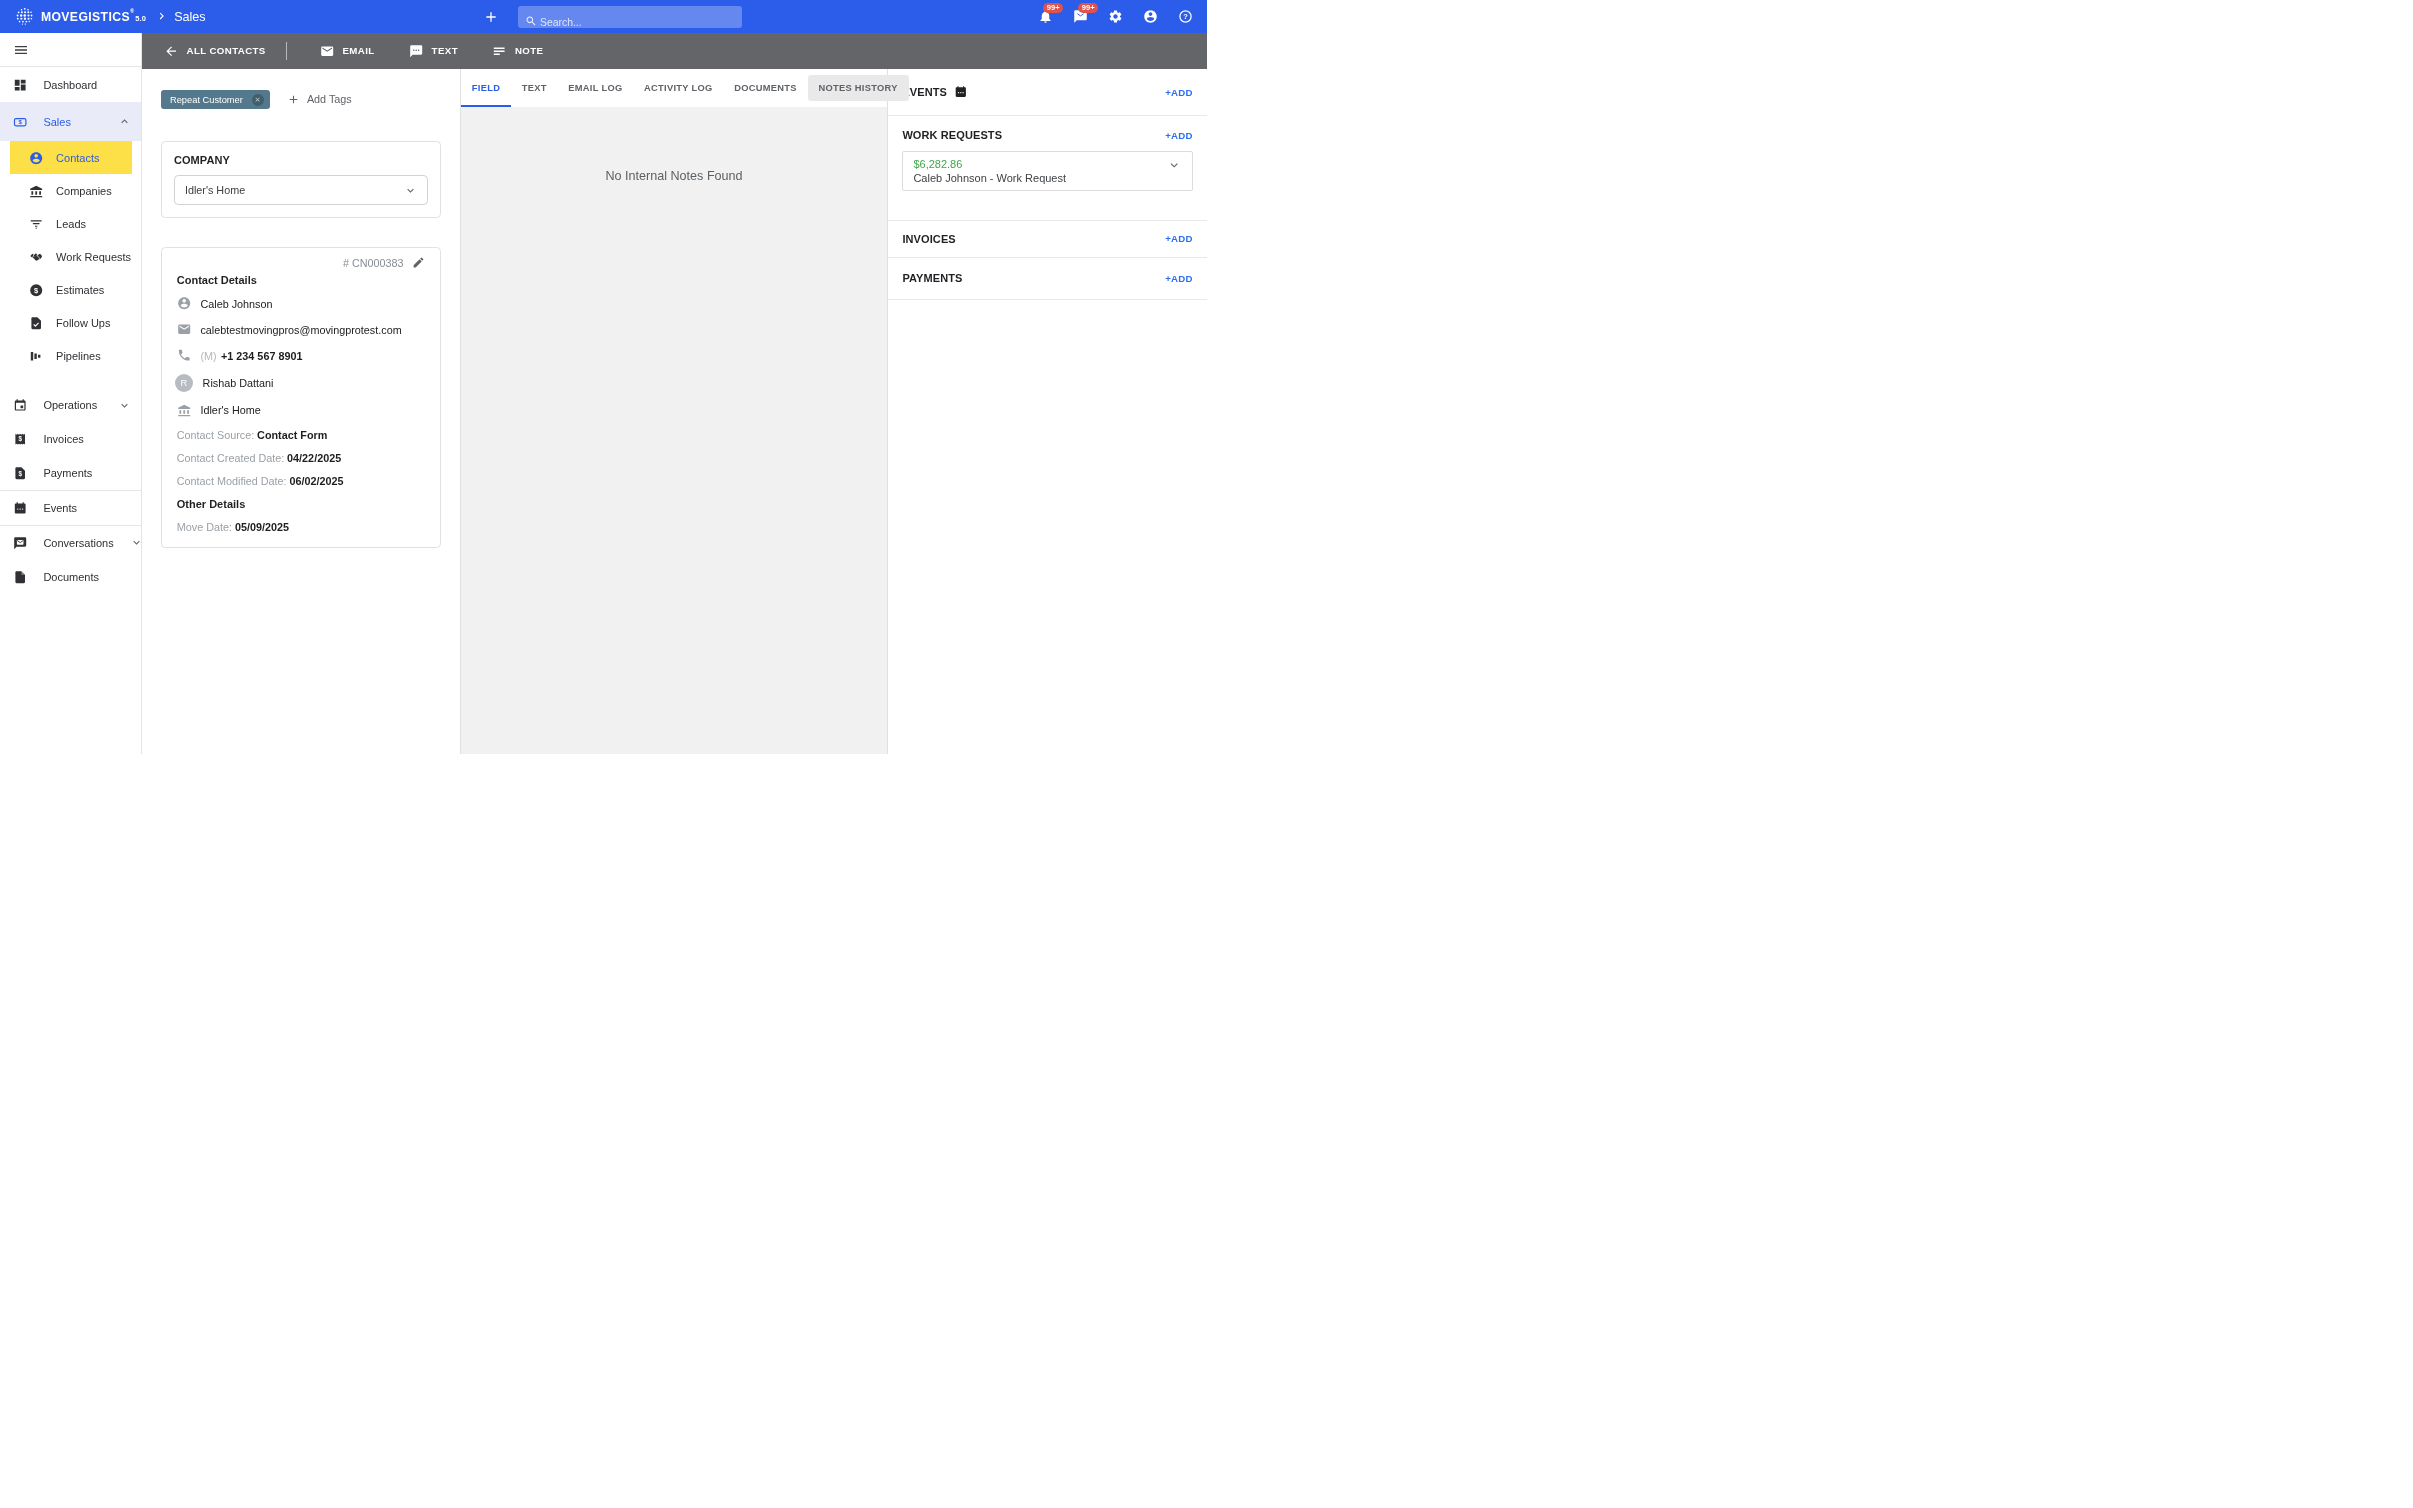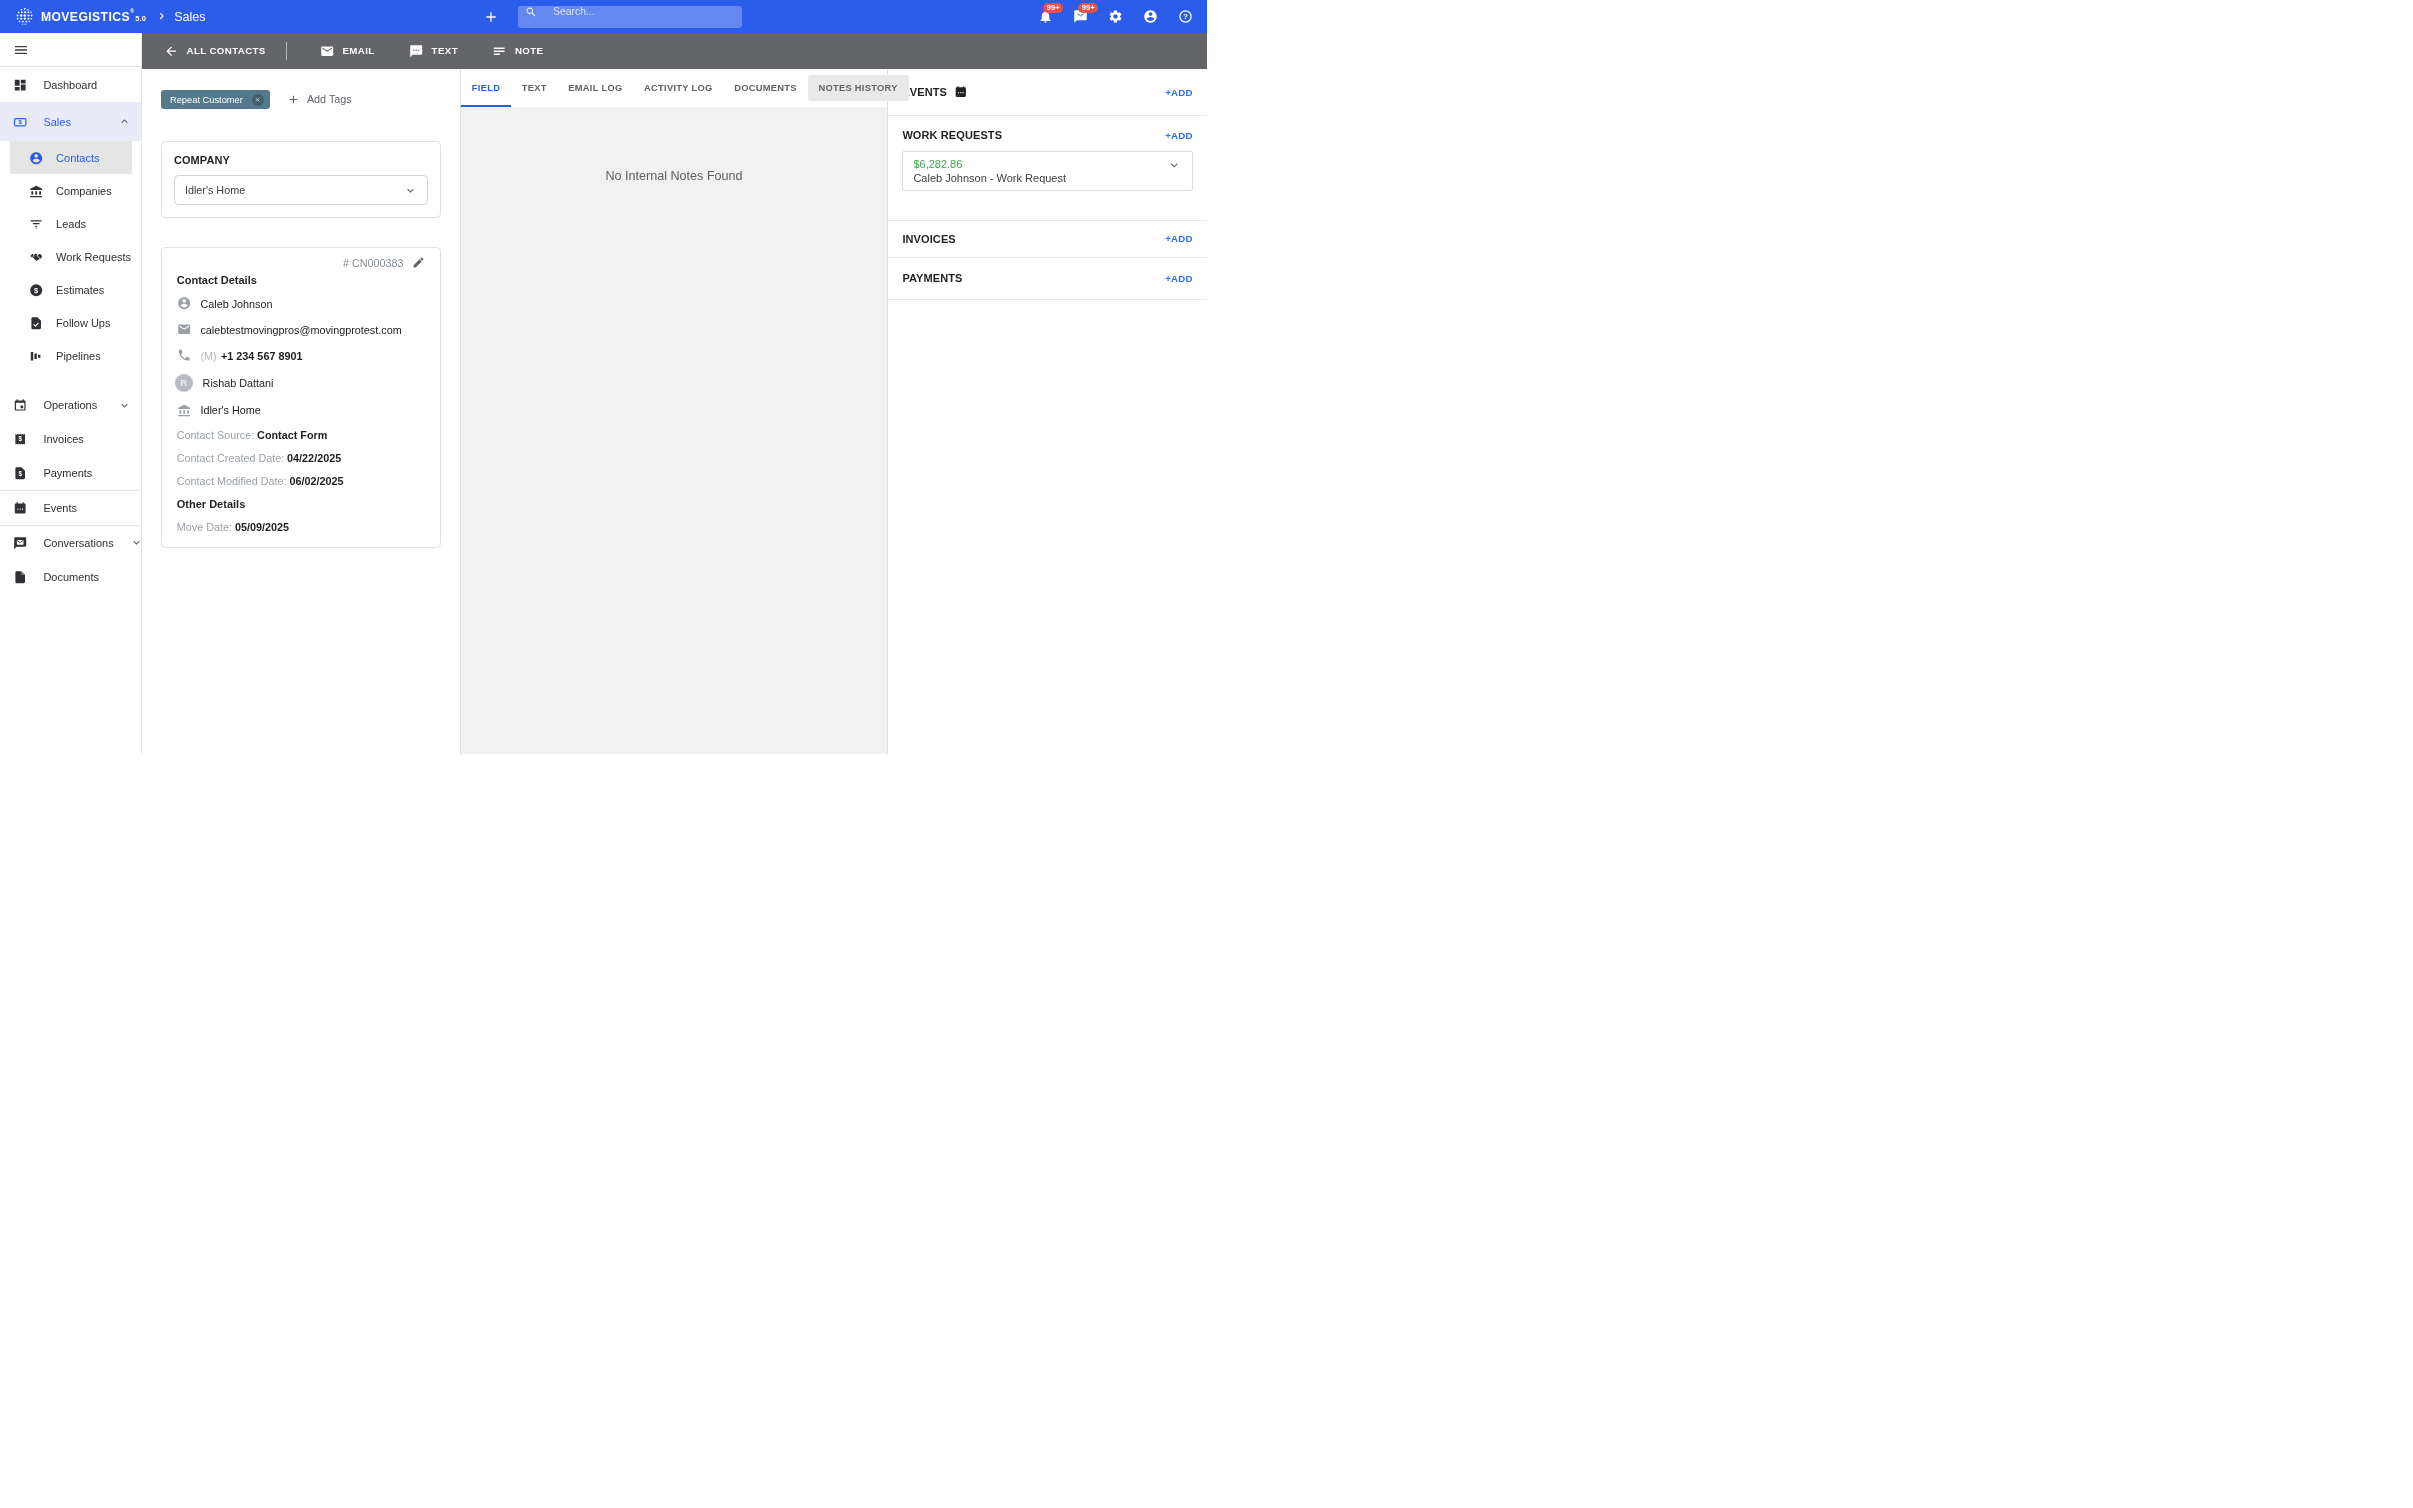--- a/index.html
+++ b/index.html
@@ -11,21 +11,21 @@
   .header { height:33px; background:#2b5dea; display:flex; align-items:center; padding:0 14.4px; position:relative; flex:none; color:#fff; }
   .brand-group { display:flex; align-items:center; gap:5px; }
   .logo { width:21.5px; height:21.5px; flex:none; }
   .brand { font-size:12.2px; font-weight:700; letter-spacing:0.4px; color:#fff; display:flex; align-items:flex-start; }
   .brand .reg { font-size:5.7px; margin-top:-1.4px; }
   .brand .ver { font-size:7.5px; font-weight:700; margin-top:4.3px; margin-left:0.7px; letter-spacing:0.2px; }
   .crumb-sep { width:12.2px; height:12.2px; margin:0 5.7px 0 10px; }
   .crumb { font-size:12.6px; font-weight:400; color:#fff; }
   .header-center { position:absolute; left:483px; display:flex; align-items:center; gap:18.7px; }
   .plus-btn { width:16px; height:16px; cursor:pointer; }
-  .searchbar { width:224px; height:22px; background:rgba(255,255,255,.27); border-radius:2.9px; display:flex; align-items:flex-start; padding:0 7.2px; gap:16px; }
+  .searchbar { width:224px; height:22px; background:rgba(255,255,255,.27); border-radius:2.9px; display:flex; align-items:flex-end; padding:0 7.2px; gap:3px; }
   .searchbar svg { width:12.2px; height:12.2px; opacity:.9; flex:none; }
   .searchbar input { flex:1; background:transparent; border:none; outline:none; color:#fff; font-size:10.4px; font-family:inherit; }
   .searchbar input::placeholder { color:rgba(255,255,255,.78); }
   .header-icons { margin-left:auto; display:flex; align-items:center; gap:20px; }
   .hicon { position:relative; width:15px; height:15px; cursor:pointer; }
   .hicon svg { width:15px; height:15px; display:block; }
   .badge { position:absolute; top:-6.5px; right:-10.8px; background:#e0524c; color:#fff; font-size:7.5px; font-weight:700; border-radius:6.5px; padding:1.4px 3.6px; line-height:1; letter-spacing:0.1px; }
 
   
   .shell { flex:1; display:flex; min-height:0; }
@@ -35,21 +35,21 @@
   .menu-row { height:34px; display:flex; align-items:center; padding-left:13px; border-bottom:0.7px solid #e7e7e7; flex:none; }
   .menu-row svg { width:16px; height:16px; color:#3c4043; cursor:pointer; }
   .snav { flex:1; overflow:hidden; padding-top:1.4px; }
   .srow { height:34px; display:flex; align-items:center; gap:16px; padding:0 10px 0 13px; font-size:11px; font-weight:500; color:#2d2f33; cursor:pointer; }
   .srow svg { width:14.4px; height:14.4px; flex:none; color:#2f3134; }
   .srow .lbl { flex:1; white-space:nowrap; }
   .srow .chev { width:13px; height:13px; color:#5f6368; }
   .srow.sales { height:39px; background:#e9ecf8; color:#2a5ce8; }
   .srow.sales svg { color:#2a5ce8; }
   .sub { height:33px; margin:0 8.6px 0 10px; padding:0 5.7px 0 18.7px; gap:13px; }
-  .sub.selected { background:#e5e5e5; color:#2a5ce8; }
+  .sub.selected { background:#fde047; color:#2a5ce8; }
   .sub.selected svg { color:#2a5ce8; }
   .spacer22 { height:16px; }
   .sdiv { height:0.7px; background:#e7e7e7; }
 
   
   .main { flex:1; display:flex; flex-direction:column; min-width:0; }
   .toolbar { height:36px; flex:none; background:#646569; display:flex; align-items:center; padding-left:21.5px; color:#fff; }
   .tbtn { display:flex; align-items:center; gap:8.6px; font-size:9.7px; font-weight:600; letter-spacing:0.4px; color:#fff; cursor:pointer; }
   .tbtn svg { width:14.4px; height:14.4px; }
   .tsep { width:0.7px; height:18.7px; background:rgba(255,255,255,.55); margin:0 18.7px 0 20px; }

